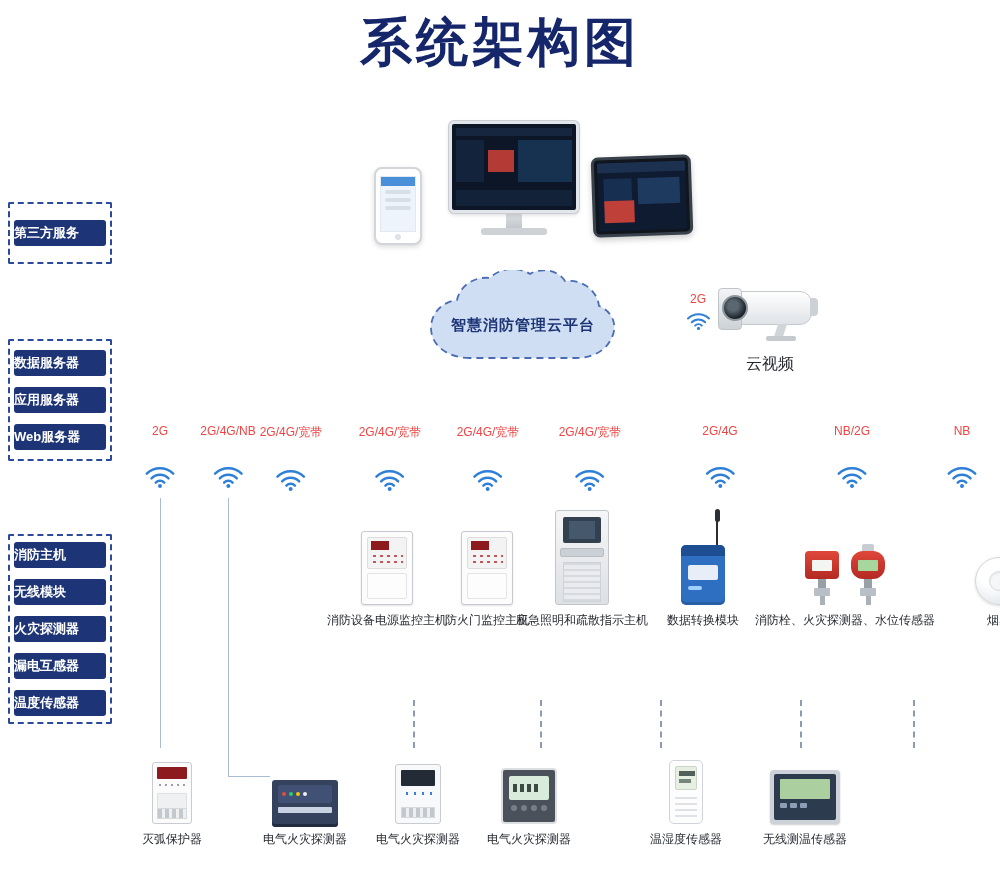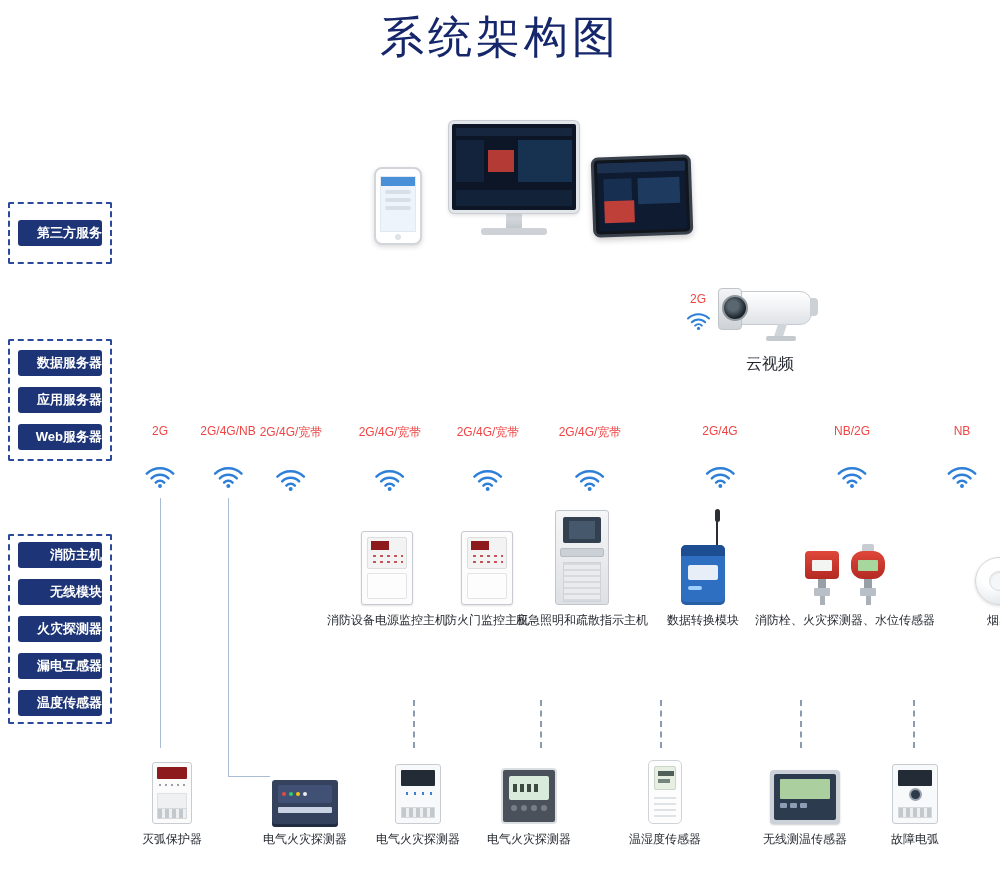--- a/index.html
+++ b/index.html
@@ -1,21 +1,21 @@
 <!DOCTYPE html>
 <html><head>
 <meta charset="utf-8">
 <style>
   html,body{margin:0;padding:0;background:#fff;}
   .page{position:relative;width:1000px;height:889px;background:#fff;overflow:hidden;
         font-family:"Liberation Sans","DejaVu Sans",sans-serif;color:#1f232a;}
 
   
   .title{position:absolute;top:8px;left:0;width:100%;text-align:center;margin:0;
-         font-size:44px;font-weight:normal;letter-spacing:4px;color:#15266b;}
+         font-size:52px;font-weight:bold;letter-spacing:4px;color:#15266b;}
 
   
   .monitor{position:absolute;left:449px;top:121px;width:130px;display:flex;flex-direction:column;align-items:center;z-index:1;}
   .mn-screen{width:130px;height:92px;background:#0d1626;border:3px solid #e2e5e9;border-radius:5px;
              box-shadow:0 0 0 1px #c9cdd2,0 2px 4px rgba(0,0,0,.15);position:relative;box-sizing:border-box;overflow:hidden;}
   .mn-h{position:absolute;top:4px;left:4px;right:4px;height:8px;background:#16263f;}
   .mn-l{position:absolute;top:16px;left:4px;width:28px;height:42px;background:#13233b;}
   .mn-red{position:absolute;top:26px;left:36px;width:26px;height:22px;background:#b33a35;}
   .mn-map{position:absolute;top:16px;left:66px;right:4px;height:42px;background:#173150;}
   .mn-b{position:absolute;bottom:4px;left:4px;right:4px;height:16px;background:#122238;}
@@ -58,22 +58,22 @@
   .cam-mount{position:absolute;left:62px;top:40px;width:9px;height:13px;background:#d0d5d9;transform:skewX(-18deg);}
   .cam-foot{position:absolute;left:52px;top:52px;width:30px;height:5px;background:#c5cacf;border-radius:2px;}
   .camera-label{position:absolute;left:714px;top:354px;width:112px;text-align:center;font-size:16px;}
 
   
   .group{position:absolute;left:8px;width:104px;border:2px dashed #2b4a9b;border-radius:2px;
          display:flex;flex-direction:column;align-items:center;justify-content:center;gap:11px;box-sizing:border-box;}
   .g1{top:202px;height:62px;}
   .g2{top:339px;height:122px;}
   .g3{top:534px;height:190px;}
-  .pill{width:84px;height:26px;line-height:26px;background:#1d3576;color:#fff;font-size:13px;font-weight:bold;
-        text-align:right;border-radius:3px;white-space:nowrap;}
+  .pill{width:92px;height:26px;line-height:26px;background:#1d3576;color:#fff;font-size:13px;font-weight:bold;
+        text-align:left;border-radius:3px;white-space:nowrap;}
 
   
   .net-col{position:absolute;top:424px;transform:translateX(-50%);display:flex;flex-direction:column;align-items:center;gap:24px;}
   .net-label{font-size:12px;color:#ef4444;white-space:nowrap;}
   .wifi{width:34px;height:27px;}
   .wifi.small{width:27px;height:22px;}
   .wifi path{fill:none;stroke:#2e7fd8;stroke-width:2.6;stroke-linecap:round;}
   .wifi circle{fill:#2e7fd8;}
 
   
@@ -208,20 +208,26 @@
 
   <div class="tablet">
     <div class="tb-screen">
       <div class="tb-top"></div>
       <div class="tb-strip"></div>
       <div class="tb-red"></div>
       <div class="tb-chart"></div>
     </div>
   </div>
 
+  <div class="cloud-wrap">
+    <svg viewBox="0 0 214 102">
+      <path class="cloud-path" d="M 54 88 C 31 88 15 75 15 58 C 15 43 26 32 41 30 C 44 16 58 6 74 8 C 83 -2 102 -4 114 4 C 125 -3 142 0 149 11 C 166 9 181 20 183 36 C 196 41 202 55 196 67 C 191 80 177 88 160 88 Z"></path>
+    </svg>
+    <div class="cloud-text">智慧消防管理云平台</div>
+  </div>
 
   <div class="camera-net">
     <div class="net-label">2G</div>
     <svg class="wifi small" viewBox="0 0 36 28">
       <path d="M4 12 A 20 20 0 0 1 32 12"></path>
       <path d="M9 17 A 12.6 12.6 0 0 1 27 17"></path>
       <path d="M13.5 21.5 A 6.4 6.4 0 0 1 22.5 21.5"></path>
       <circle cx="18" cy="25.2" r="2.1"></circle>
     </svg>
   </div>
@@ -470,21 +476,21 @@
           <div class="pm-btn"></div>
           <div class="pm-btn"></div>
           <div class="pm-btn"></div>
           <div class="pm-btn"></div>
         </div>
       </div>
     </div>
     <div class="dev-label">电气火灾探测器</div>
   </div>
 
-  <div class="bot-dev" style="left:665px">
+  <div class="bot-dev" style="left:686px">
     <div class="art">
       <div class="th-sensor">
         <div class="th-lcd"></div>
         <div class="th-vents"></div>
       </div>
     </div>
     <div class="dev-label">温湿度传感器</div>
   </div>
 
   <div class="bot-dev" style="left:805px">
@@ -496,24 +502,14 @@
             <div class="wt-btn"></div>
             <div class="wt-btn"></div>
             <div class="wt-btn"></div>
           </div>
         </div>
       </div>
     </div>
     <div class="dev-label">无线测温传感器</div>
   </div>
 
-  <div class="bot-dev" style="left:915px">
-    <div class="art">
-      <div class="whitedin">
-        <div class="wd-lcd"></div>
-        <div class="fa-dial"></div>
-        <div class="wd-terms"></div>
-      </div>
-    </div>
-    <div class="dev-label">故障电弧</div>
-  </div>
 
 </div>
 
 </body></html>

